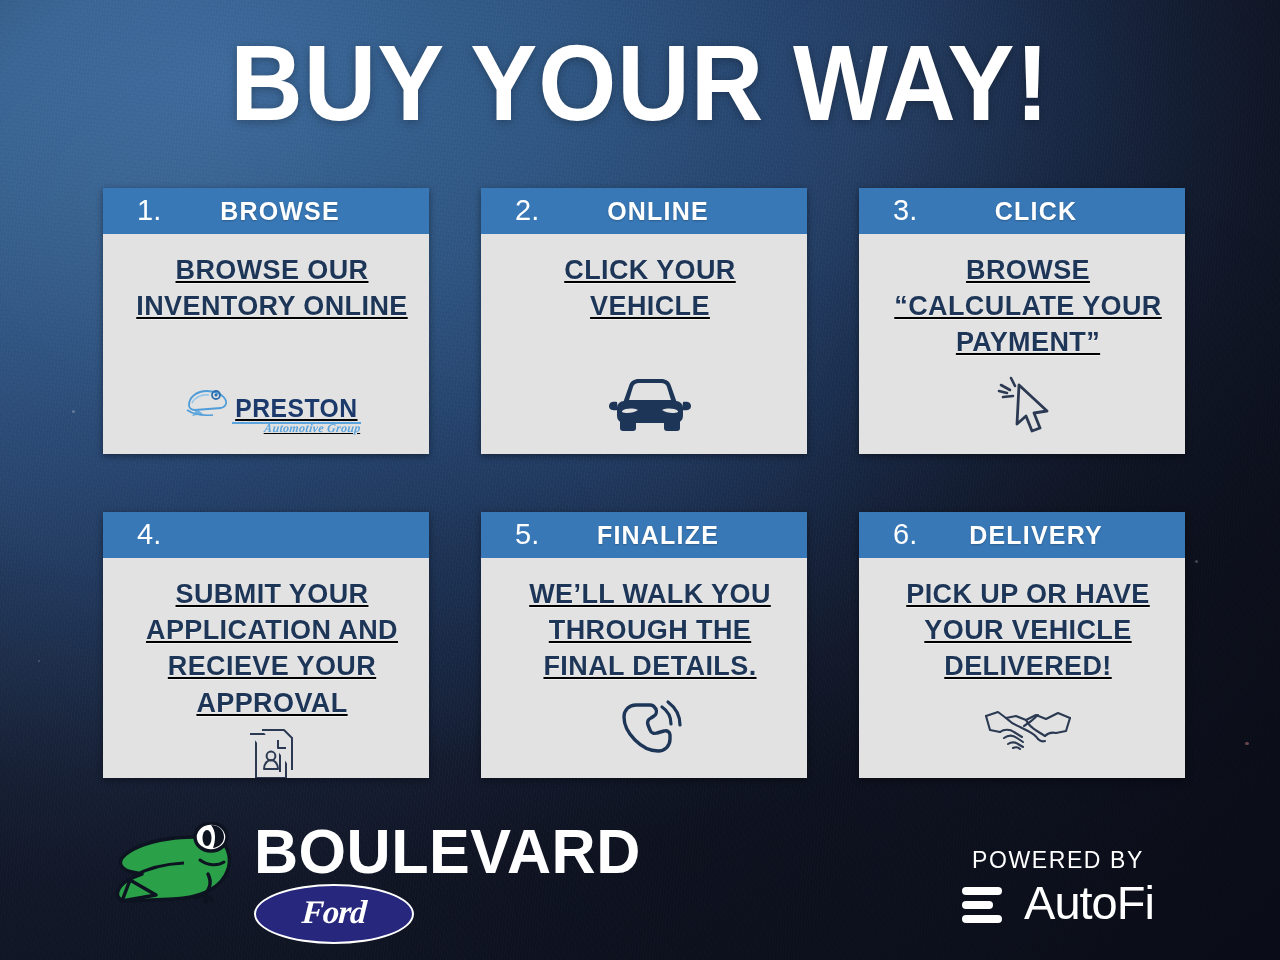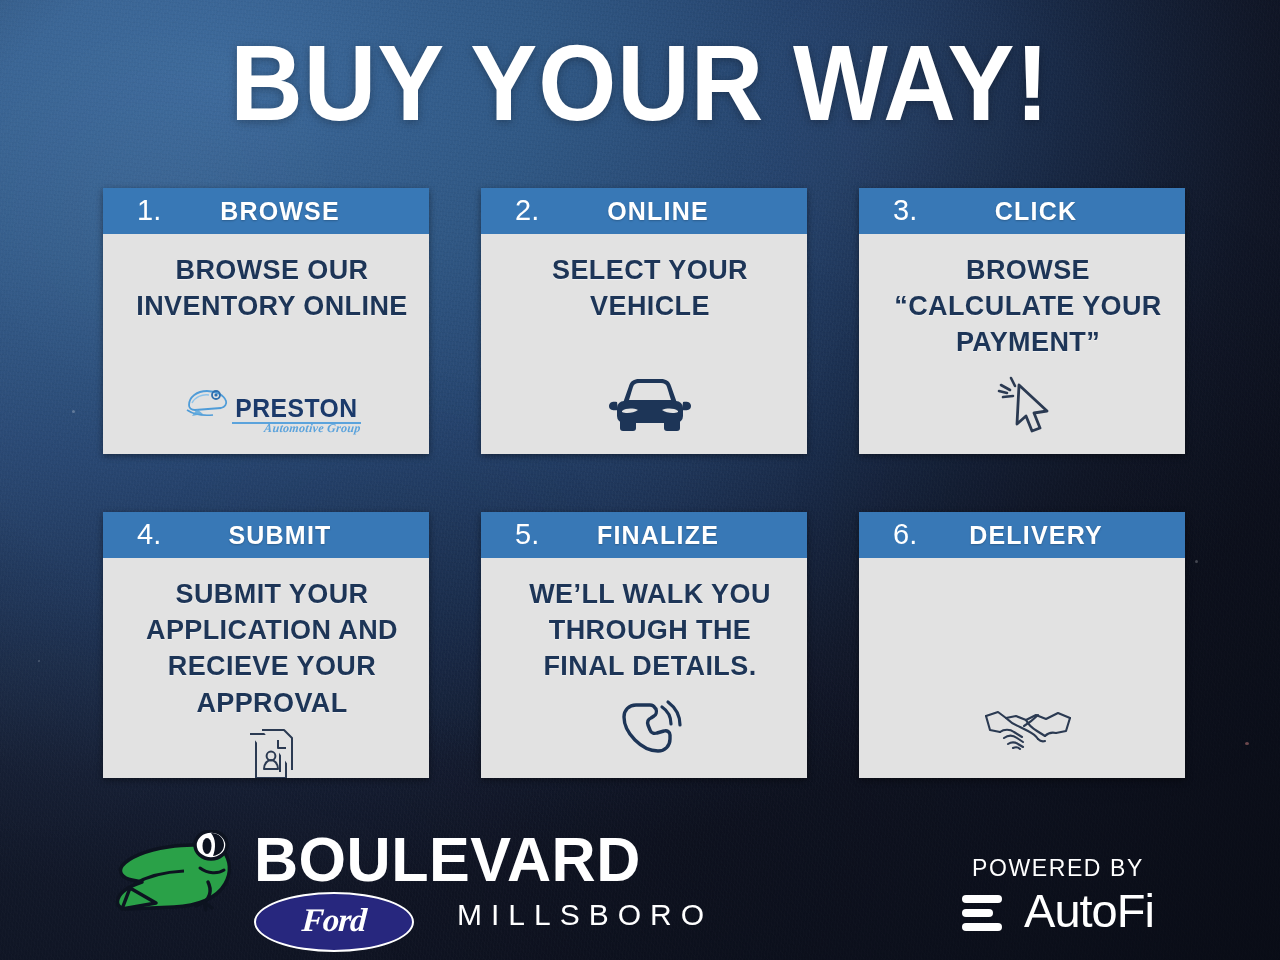--- a/index.html
+++ b/index.html
@@ -141,20 +141,21 @@
   }
 
   .card-body {
     flex: 1 1 auto;
     padding: 18px 14px 10px 26px;
     box-sizing: border-box;
     display: flex;
     flex-direction: column;
     align-items: center;
     justify-content: flex-start;
+    text-decoration: underline;
   }
   .card-text {
     text-align: center;
     color: #1d3557;
     font-size: 27px;
     font-weight: 700;
     line-height: 1.34;
     letter-spacing: 0.4px;
     text-shadow: 0 1px 1px rgba(255,255,255,0.5);
   }
@@ -204,21 +205,21 @@
     height: 2px;
     background: #5ba3dc;
     width: 100%;
     margin-top: 1px;
   }
 
   
   .footer {
     position: absolute;
     left: 0;
-    bottom: 0;
+    bottom: 8px;
     width: 1280px;
     height: 150px;
   }
   .brand {
     position: absolute;
     left: 112px;
     bottom: 18px;
     width: 620px;
     height: 118px;
   }
@@ -358,21 +359,21 @@
         </div>
       </div>
     </div>
 
     <div class="card">
       <div class="card-header">
         <span class="card-num">2.</span>
         <span class="card-title">ONLINE</span>
       </div>
       <div class="card-body">
-        <div class="card-text">SELECT YOUR VEHICLE</div>
+        <div class="card-text">CLICK YOUR VEHICLE</div>
         <div class="card-icon">
           <svg width="86" height="62" viewBox="0 0 86 62">
             <path d="M16 30 L22 13 C23.5 8 27 6 32 6 L54 6 C59 6 62.5 8 64 13 L70 30 Z" fill="#1d3557"></path>
             <rect x="10" y="28" width="66" height="22" rx="7" fill="#1d3557"></rect>
             <rect x="13" y="44" width="16" height="14" rx="3" fill="#1d3557"></rect>
             <rect x="57" y="44" width="16" height="14" rx="3" fill="#1d3557"></rect>
             <path d="M2 33 C2 29 6 28 10 29 L11 37 C6 38 2 37 2 33 Z" fill="#1d3557"></path>
             <path d="M84 33 C84 29 80 28 76 29 L75 37 C80 38 84 37 84 33 Z" fill="#1d3557"></path>
             <path d="M26 14 C27 11 29 10 32 10 L54 10 C57 10 59 11 60 14 L64 27 L22 27 Z" fill="#e2e2e2"></path>
             <path d="M15 38 C19 35 26 35 31 37 C27 40 19 41 15 39 Z" fill="#e2e2e2"></path>
@@ -399,21 +400,20 @@
             </g>
             <path d="M24 12 L52 38 L39 40 L45 55 L37 58 L31 43 L22 51 Z" fill="#e2e2e2" stroke="#2b3a52" stroke-width="2.8" stroke-linejoin="round"></path>
           </svg>
         </div>
       </div>
     </div>
 
     <div class="card">
       <div class="card-header">
         <span class="card-num">4.</span>
-        <span class="card-title">SUBMIT</span>
       </div>
       <div class="card-body">
         <div class="card-text">SUBMIT YOUR APPLICATION AND RECIEVE YOUR APPROVAL</div>
         <div class="card-icon">
           <svg width="56" height="58" viewBox="0 0 56 58">
             <g fill="#e2e2e2" stroke="#2b3a52" stroke-width="2" stroke-linejoin="round">
               <path d="M12 14 H34 L42 22 V52 H12 Z"></path>
               <path d="M6 8 H28 L36 16 V46"></path>
               <path d="M18 4 H40 L48 12 V44"></path>
             </g>
@@ -445,20 +445,21 @@
         </div>
       </div>
     </div>
 
     <div class="card">
       <div class="card-header">
         <span class="card-num">6.</span>
         <span class="card-title">DELIVERY</span>
       </div>
       <div class="card-body">
+        <div class="card-text">PICK UP OR HAVE YOUR VEHICLE DELIVERED!</div>
         <div class="card-icon">
           <svg width="92" height="52" viewBox="0 0 92 52">
             <g fill="none" stroke="#2b3a52" stroke-width="2.1" stroke-linejoin="round" stroke-linecap="round">
               <path d="M4 14 L16 10 L24 16 L34 14 L44 18 L54 13 L64 17 L76 11 L88 16"></path>
               <path d="M4 14 L8 28 L18 30"></path>
               <path d="M88 16 L84 29 L74 31"></path>
               <path d="M24 16 C28 20 33 23 38 25 L46 29 C50 31 54 34 56 37"></path>
               <path d="M56 13 C52 17 47 21 42 24"></path>
               <path d="M18 30 C22 27 28 27 32 30 L40 35"></path>
               <path d="M22 36 C26 33 31 33 35 36 L41 40"></path>
@@ -489,21 +490,20 @@
         <path d="M96 52 C100 60 98 68 92 72" fill="none" stroke="#0d1320" stroke-width="3.5" stroke-linecap="round"></path>
         <path d="M92 72 L84 76 M92 72 L94 80 M92 72 L100 78" stroke="#0d1320" stroke-width="3.2" stroke-linecap="round" fill="none"></path>
       </svg>
 
       <div class="brand-word">BOULEVARD</div>
 
       <div class="ford-oval">
         <span class="ford-script">Ford</span>
       </div>
 
-      <div class="millsboro">MILLSBORO</div>
     </div>
 
     <div class="autofi">
       <div class="powered">POWERED BY</div>
       <div class="autofi-mark">
         <div class="autofi-bars">
           <i></i>
             <i></i>
             <i></i>
         </div>

